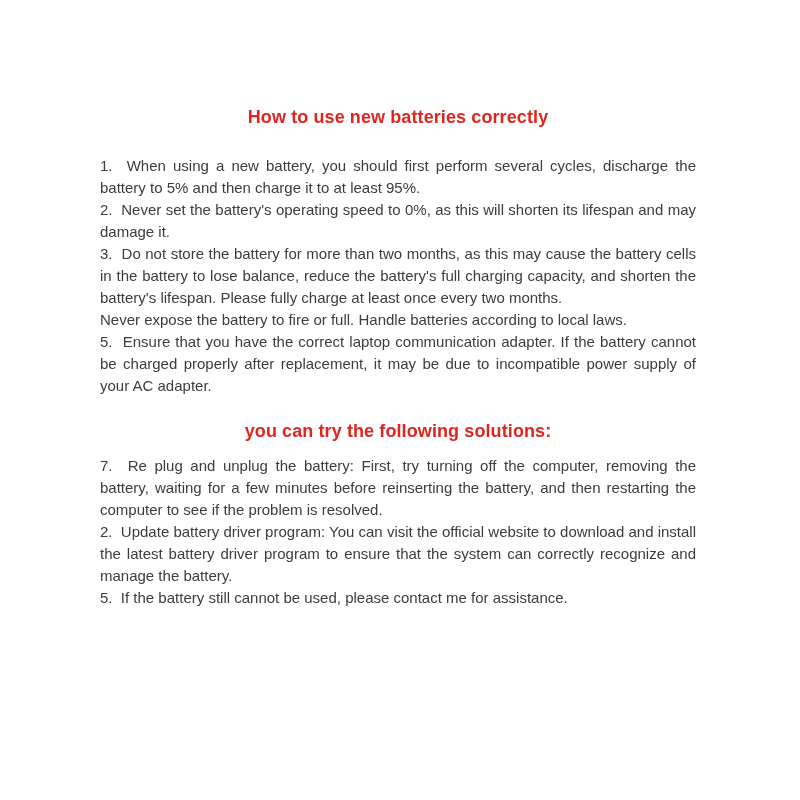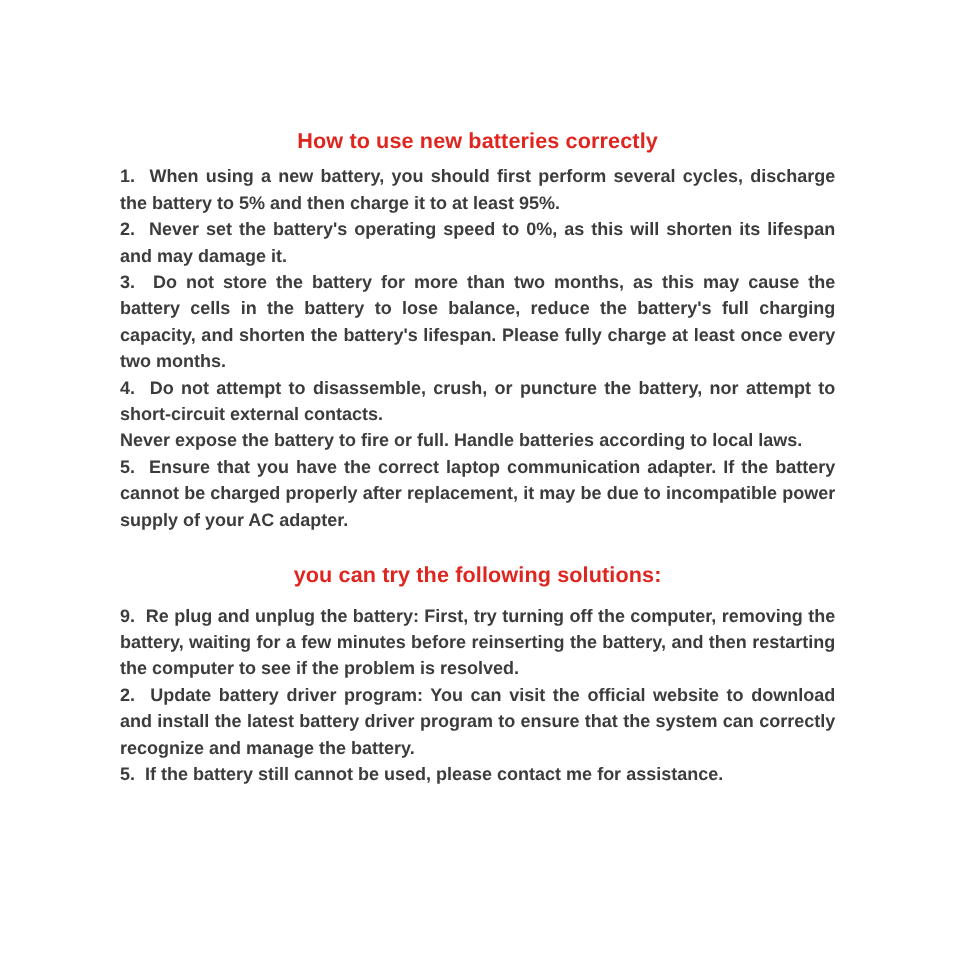--- a/index.html
+++ b/index.html
@@ -28,62 +28,60 @@
   .heading {
     color: #e0241e;
     font-weight: bold;
     font-size: 18px;
     line-height: 22px;
     text-align: center;
     margin: 0;
     letter-spacing: 0.1px;
   }
   .heading-top {
-    margin-bottom: 9px;
+    margin-bottom: 27px;
   }
   .section2-head1 {
     margin-top: 38px;
   }
   .section2-head2 {
     margin-top: 23px;
     margin-bottom: 13px;
   }
   .body-block {
     color: #3c3c3c;
     font-size: 15px;
     line-height: 22px;
   }
   .body-block p {
     margin: 0;
     text-align: justify;
     text-justify: inter-word;
     white-space: pre-wrap;
-    font-weight: bold;
   }
 </style>
 </head>
 <body>
 
 <div class="page">
   <div class="content">
 
     <h2 class="heading heading-top">How to use new batteries correctly</h2>
 
     <div class="body-block">
       <p>1.  When using a new battery, you should first perform several cycles, discharge the battery to 5% and then charge it to at least 95%.</p>
       <p>2.  Never set the battery's operating speed to 0%, as this will shorten its lifespan and may damage it.</p>
       <p>3.  Do not store the battery for more than two months, as this may cause the battery cells in the battery to lose balance, reduce the battery's full charging capacity, and shorten the battery's lifespan. Please fully charge at least once every two months.</p>
-      <p>4.  Do not attempt to disassemble, crush, or puncture the battery, nor attempt to short-circuit external contacts.</p>
       <p>Never expose the battery to fire or full. Handle batteries according to local laws.</p>
       <p>5.  Ensure that you have the correct laptop communication adapter. If the battery cannot be charged properly after replacement, it may be due to incompatible power supply of your AC adapter.</p>
     </div>
 
 
     <h2 class="heading section2-head2">you can try the following solutions:</h2>
 
     <div class="body-block">
-      <p>9.  Re plug and unplug the battery: First, try turning off the computer, removing the battery, waiting for a few minutes before reinserting the battery, and then restarting the computer to see if the problem is resolved.</p>
+      <p>7.  Re plug and unplug the battery: First, try turning off the computer, removing the battery, waiting for a few minutes before reinserting the battery, and then restarting the computer to see if the problem is resolved.</p>
       <p>2.  Update battery driver program: You can visit the official website to download and install the latest battery driver program to ensure that the system can correctly recognize and manage the battery.</p>
       <p>5.  If the battery still cannot be used, please contact me for assistance.</p>
     </div>
 
   </div>
 </div>
 
 </body></html>

